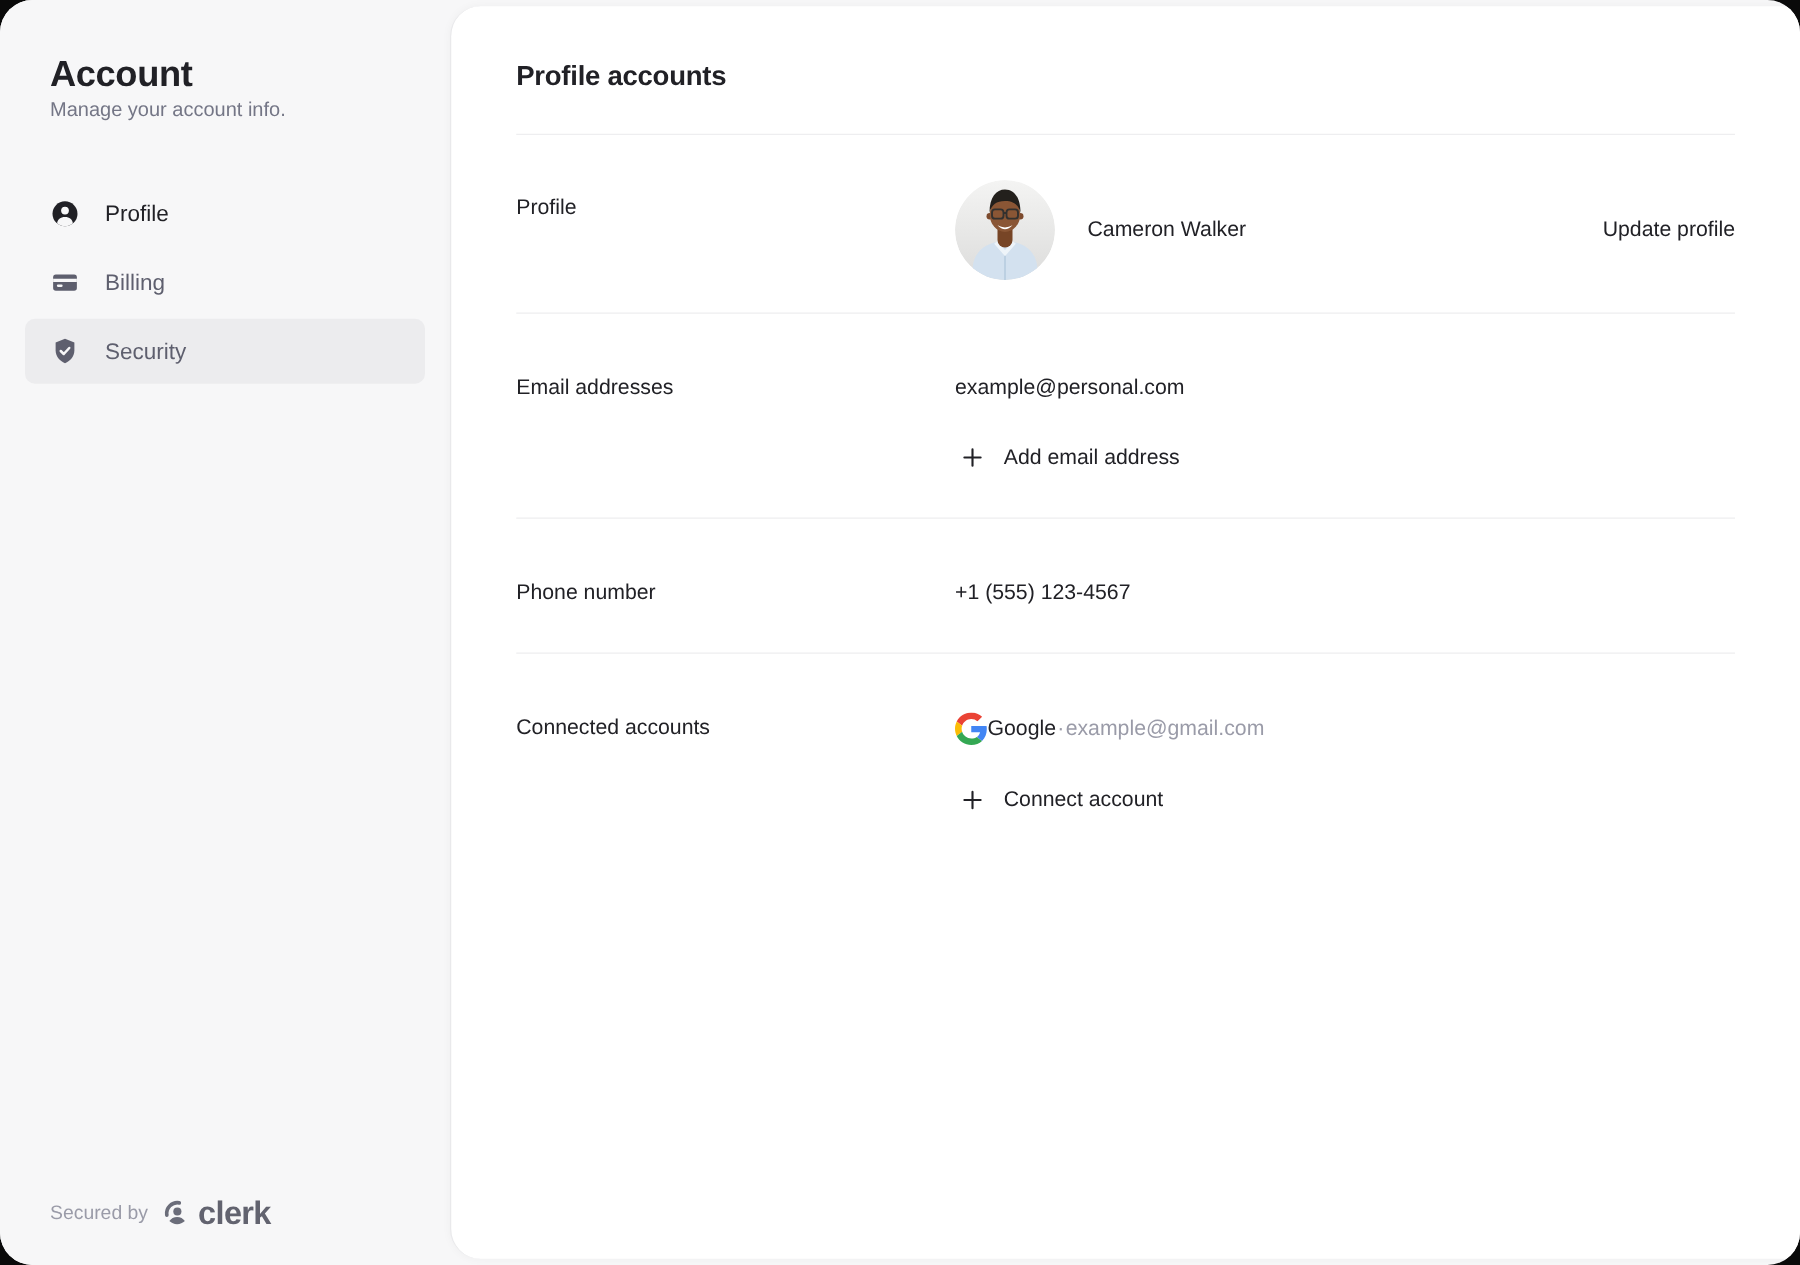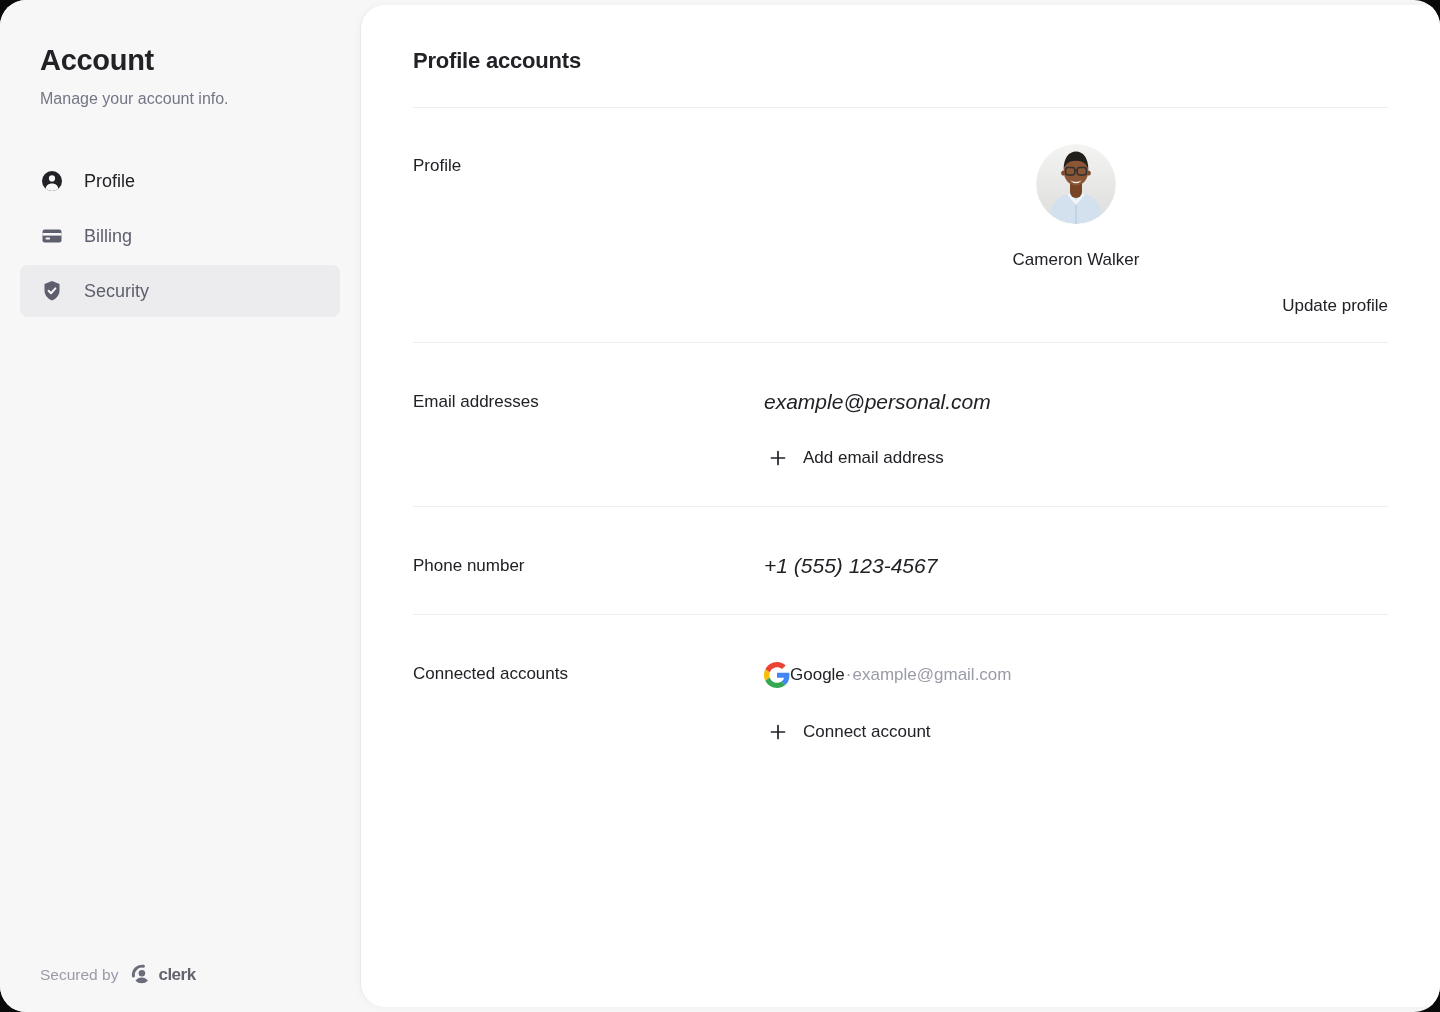--- a/index.html
+++ b/index.html
@@ -21,65 +21,65 @@
     position:absolute;inset:0;border-radius:26px;overflow:hidden;
     background:var(--card);
   }
   
   .sidebar{
     position:absolute;left:0;top:0;bottom:0;width:360px;
     background:var(--card);
     padding:44px 20px 26px 20px;
   }
   .sidebar-title{
-    margin:0 0 10px 20px;font-size:29px;font-weight:700;letter-spacing:-0.3px;
+    margin:0 0 0 20px;font-size:29px;font-weight:700;letter-spacing:-0.3px;
     color:var(--text-primary);
   }
   .sidebar-subtitle{
     margin:0 0 0 20px;font-size:16px;color:var(--text-muted);line-height:24px;
   }
   .nav{margin-top:44px;display:flex;flex-direction:column;gap:3px;}
   .nav-item{
     display:flex;align-items:center;gap:20px;height:52px;border-radius:8px;
     padding:0 20px;cursor:pointer;
   }
   .nav-item.highlighted{background:var(--sidebar-highlight);}
   .nav-icon{width:24px;height:24px;display:flex;align-items:center;justify-content:center;flex-shrink:0;}
   .nav-label{font-size:18px;color:var(--text-secondary);}
   .nav-item.active .nav-label{color:var(--text-primary);}
   .sidebar-footer{
     position:absolute;left:40px;bottom:26px;display:flex;align-items:center;gap:12px;
   }
   .secured-by{font-size:15.5px;color:var(--text-faint);}
   .clerk-logo{display:flex;align-items:center;gap:5px;}
-  .clerk-word{font-size:17px;font-weight:600;letter-spacing:-0.5px;color:#62636f;}
+  .clerk-word{font-size:26px;font-weight:600;letter-spacing:-0.5px;color:#62636f;}
   
   .main-panel{
     position:absolute;left:360px;top:5px;bottom:5px;right:0;
     background:var(--panel);
     border-radius:24px 0 0 24px;
     border-left:1px solid var(--border);
     box-shadow:0 0 8px rgba(0,0,0,0.04);
     padding:43px 52px 0 52px;
   }
   .page-title{margin:0 0 33px 0;font-size:22px;font-weight:700;letter-spacing:-0.2px;color:var(--text-primary);}
   .divider{height:1px;background:var(--divider);}
   .row{display:flex;align-items:flex-start;padding:47px 0 36px 0;}
   .row-label{width:351px;flex-shrink:0;font-size:17px;line-height:24px;color:var(--text-primary);}
   .row-content{flex:1;display:flex;flex-direction:column;gap:32px;}
-  .row-value{font-size:21px;line-height:24px;color:var(--text-primary);font-style:italic;}
+  .row-value{font-size:17px;line-height:24px;color:var(--text-primary);}
   .add-btn{
     display:flex;align-items:center;gap:16px;background:none;border:none;
     padding:0 0 0 5px;margin:0;font-family:inherit;font-size:17px;font-weight:500;
     line-height:24px;color:var(--text-primary);cursor:pointer;
   }
   .plus{display:flex;width:18px;height:18px;}
   
   .row.profile{padding:46px 0 26px 0;}
-  .profile-content{flex:1;display:flex;flex-direction:column;align-items:center;gap:26px;margin-top:-10px;}
+  .profile-content{flex:1;display:flex;align-items:center;gap:26px;margin-top:-10px;}
   .avatar{width:80px;height:80px;border-radius:50%;overflow:hidden;flex-shrink:0;display:block;}
   .profile-name{font-size:17px;color:var(--text-primary);}
   .ghost-btn{
     margin-left:auto;background:none;border:none;padding:0;font-family:inherit;
     font-size:17px;font-weight:500;color:var(--text-primary);cursor:pointer;
   }
   
   .provider-line{display:flex;align-items:center;font-size:17px;line-height:26px;}
   .provider-name{color:var(--text-primary);}
   .provider-sep{color:var(--text-faint);margin:0 1px;}

